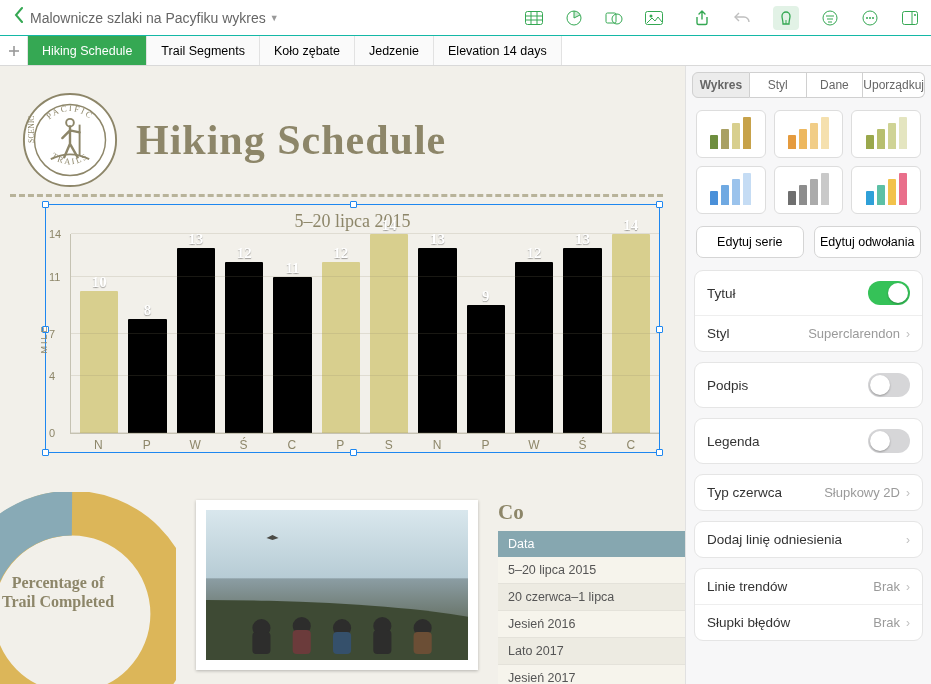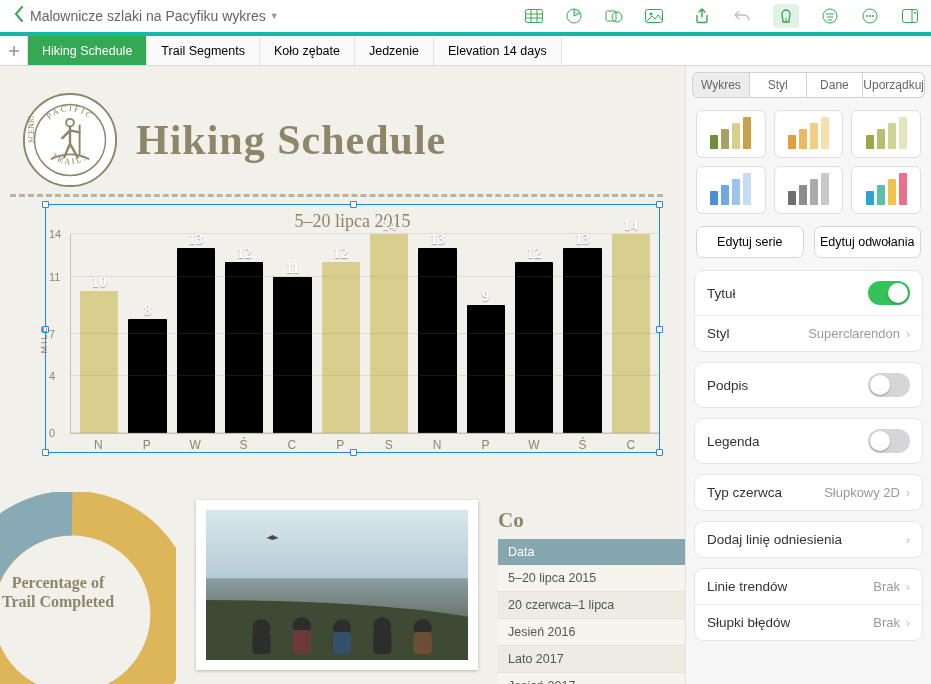--- a/index.html
+++ b/index.html
@@ -1,18 +1,18 @@
 <!DOCTYPE html>
 <html><head>
 <meta charset="utf-8">
 <style>
   * { box-sizing: border-box; margin: 0; padding: 0; }
   html, body { width: 931px; height: 684px; font-family: -apple-system, Helvetica, Arial, sans-serif; background:#fff; overflow:hidden; }
   
-  .topbar { height: 36px; display:flex; align-items:center; padding:0 8px; border-bottom:4px solid #14b8a6;}
+  .topbar { height: 36px; display:flex; align-items:center; padding:0 8px; border-bottom:1px solid #14b8a6;}
   .back-chevron { color:#35a853; font-size:18px; padding:0 6px; cursor:pointer; }
   .doc-title { color:#666; font-size:14px; display:flex; align-items:center; gap:4px; cursor:pointer;}
   .doc-title .chev { font-size:9px; color:#999;}
   .tb-spacer { flex:1; }
   .tb-group { display:flex; gap:22px; align-items:center;}
   .tb-icon { width:18px; height:16px; color:#35a853; cursor:pointer; display:flex; align-items:center; justify-content:center;}
   .tb-icon.muted { color:#bfbfbf; }
   .tb-icon.active { background:#e2f2e6; border-radius:4px; padding:4px 6px; width:auto; height:auto;}
   .tb-sep { width:30px; }
   
@@ -44,33 +44,33 @@
   .bar.alt { background:#d8cf8e;}
   .bar-label { position:absolute; top:-2px; left:0; right:0; text-align:center; font-family: Georgia, serif; color:#fff; font-weight:700; font-size:15px; text-shadow:0 1px 1px rgba(0,0,0,.35); transform:translateY(-90%);}
   .xticks { display:flex; margin-left:24px; padding:4px 4px 0 4px;}
   .xtick { flex:1; text-align:center; font-size:12px; color:#8d8669;}
   
   .lower { position:absolute; left:0; right:0; bottom:0; height:192px; display:flex; gap:20px; padding:0 0 0 0;}
   .donut-area { width:236px; position:relative; overflow:hidden; margin-left:-60px;}
   .donut-label { position:absolute; left:50%; top:52%; transform:translate(-50%,-50%); text-align:center; font-family: Georgia, serif; font-size:16px; color:#8d8669; font-weight:700; line-height:1.2; width:120px;}
   .photo { width:282px; height:170px; margin-top:8px; background:#fff; padding:10px; box-shadow:0 1px 3px rgba(0,0,0,.25);}
   .photo-inner { width:100%; height:100%; background:linear-gradient(#d9e7ed 0%, #b7ccd5 45%, #8b9da3 46%, #454a2e 100%); position:relative;}
-  .table-area { flex:1; margin-top:16px;}
+  .table-area { flex:1; margin-top:8px;}
   .co-title { font-family: Georgia, serif; font-size:21px; color:#8d8669; font-weight:700; padding-bottom:6px;}
   .mini-table { font-size:12.5px; color:#555; width:100%; border-collapse:collapse;}
   .mini-table th { background:#86a7b0; color:#fff; text-align:left; padding:6px 10px; font-weight:500;}
   .mini-table td { padding:6px 10px; border-bottom:1px solid #e4e2da; background:#f6f4ec;}
   .mini-table tr:nth-child(odd) td { background:#edebe2;}
   
   .insp-tabs { display:flex; padding:6px; gap:0;}
   .insp-tab { flex:1; text-align:center; font-size:12px; padding:5px 0; color:#666; border:1px solid #d0d0d0; background:#fff; cursor:pointer;}
   .insp-tab:first-child{border-radius:6px 0 0 6px;}
   .insp-tab:last-child{border-radius:0 6px 6px 0; border-left:none;}
   .insp-tab + .insp-tab { border-left:none;}
-  .insp-tab.active { background:#ececec; font-weight:400;}
+  .insp-tab.active { background:#ececec; font-weight:700;}
   .style-grid { display:grid; grid-template-columns:repeat(3,1fr); gap:8px; padding:6px 10px 12px;}
   .style-thumb { height:48px; background:#fff; border:1px solid #ddd; border-radius:6px; display:flex; align-items:flex-end; justify-content:center; gap:3px; padding:6px 6px 8px; cursor:pointer;}
   .style-thumb span { width:8px; border-radius:1px 1px 0 0;}
   .btn-row { display:flex; gap:10px; padding:0 10px 12px;}
   .ibtn { flex:1; background:#fff; border:1px solid #d5d5d5; border-radius:7px; padding:8px 4px; font-size:12.5px; text-align:center; cursor:pointer;}
   .insp-list { background:#fff; margin:0 8px 10px; border-radius:9px; overflow:hidden; border:1px solid #e5e5e5;}
   .insp-row { display:flex; align-items:center; justify-content:space-between; padding:10px 12px; font-size:13.5px; color:#333; border-top:1px solid #eee;}
   .insp-row:first-child{border-top:none;}
   .insp-row .val { color:#9a9a9a; font-size:13px;}
   .chev-r { color:#c1c1c1; font-size:12px; margin-left:6px;}

